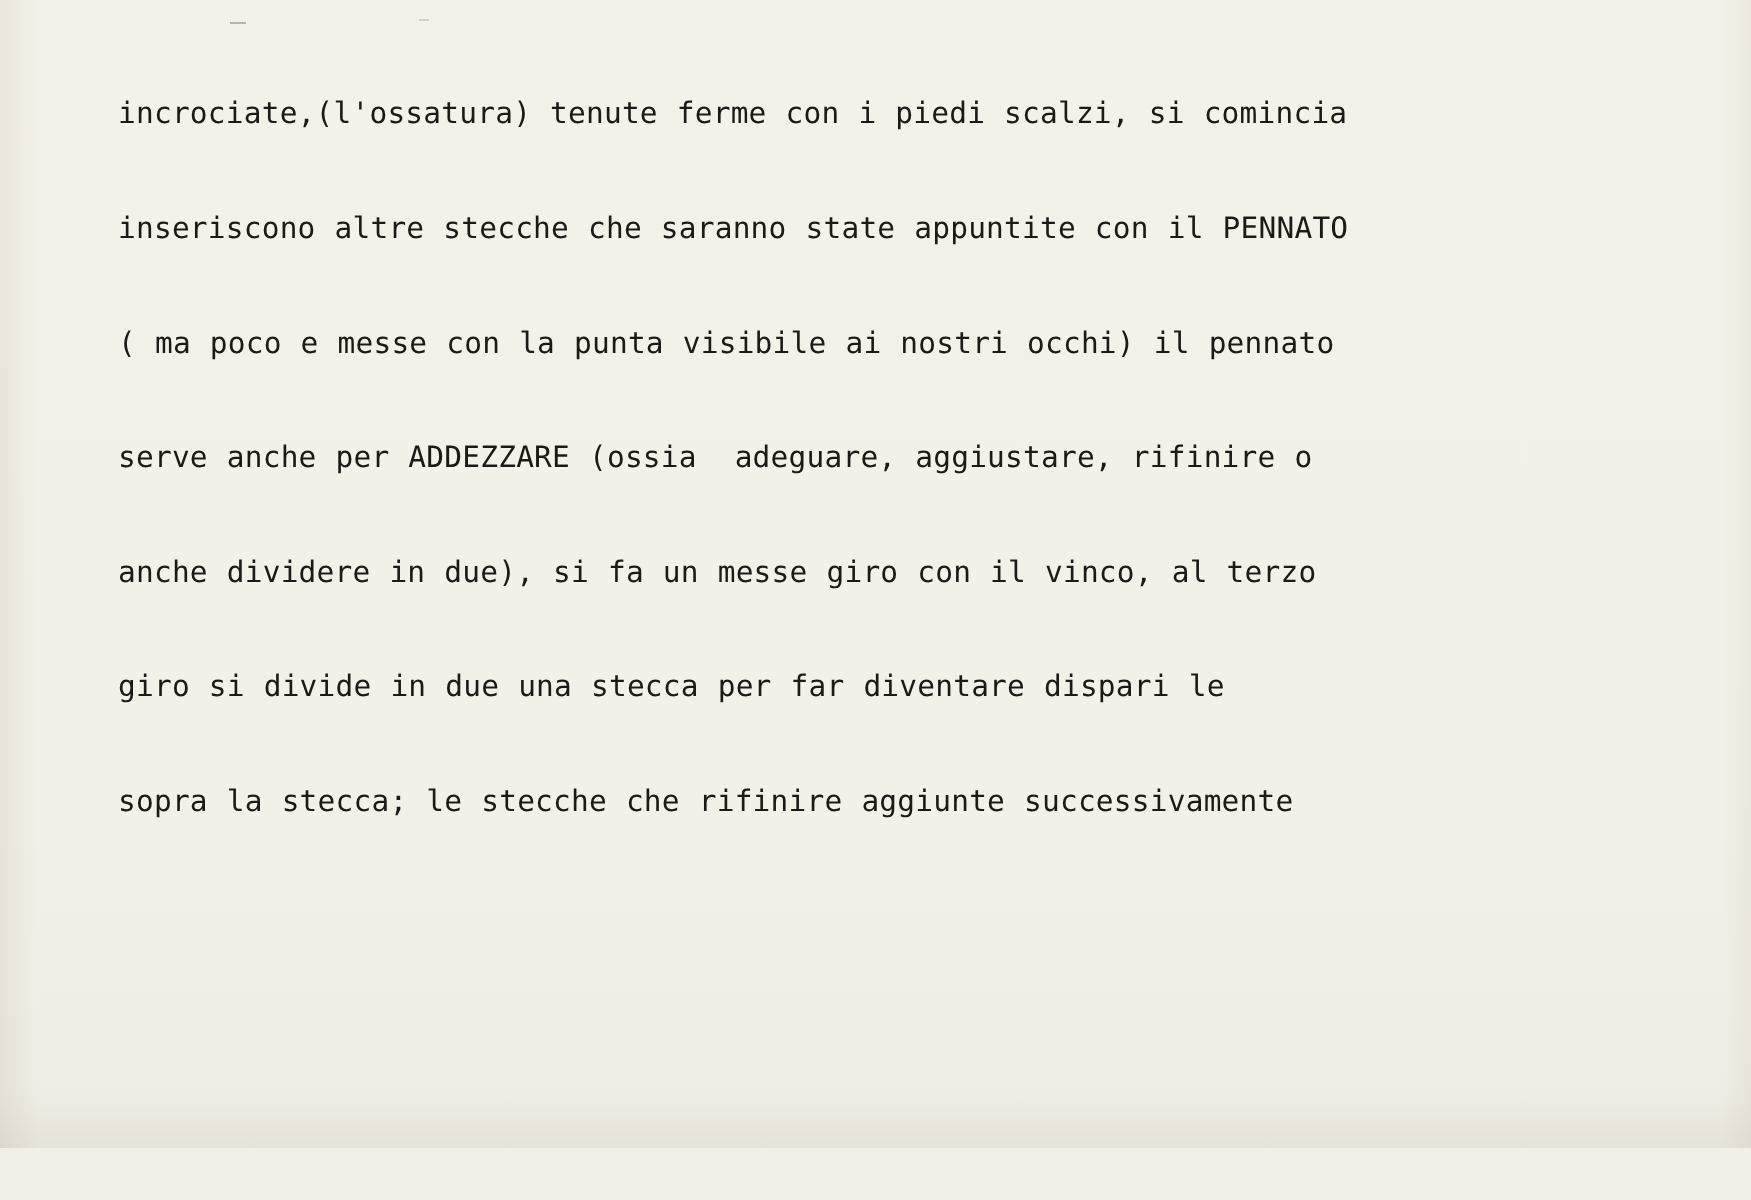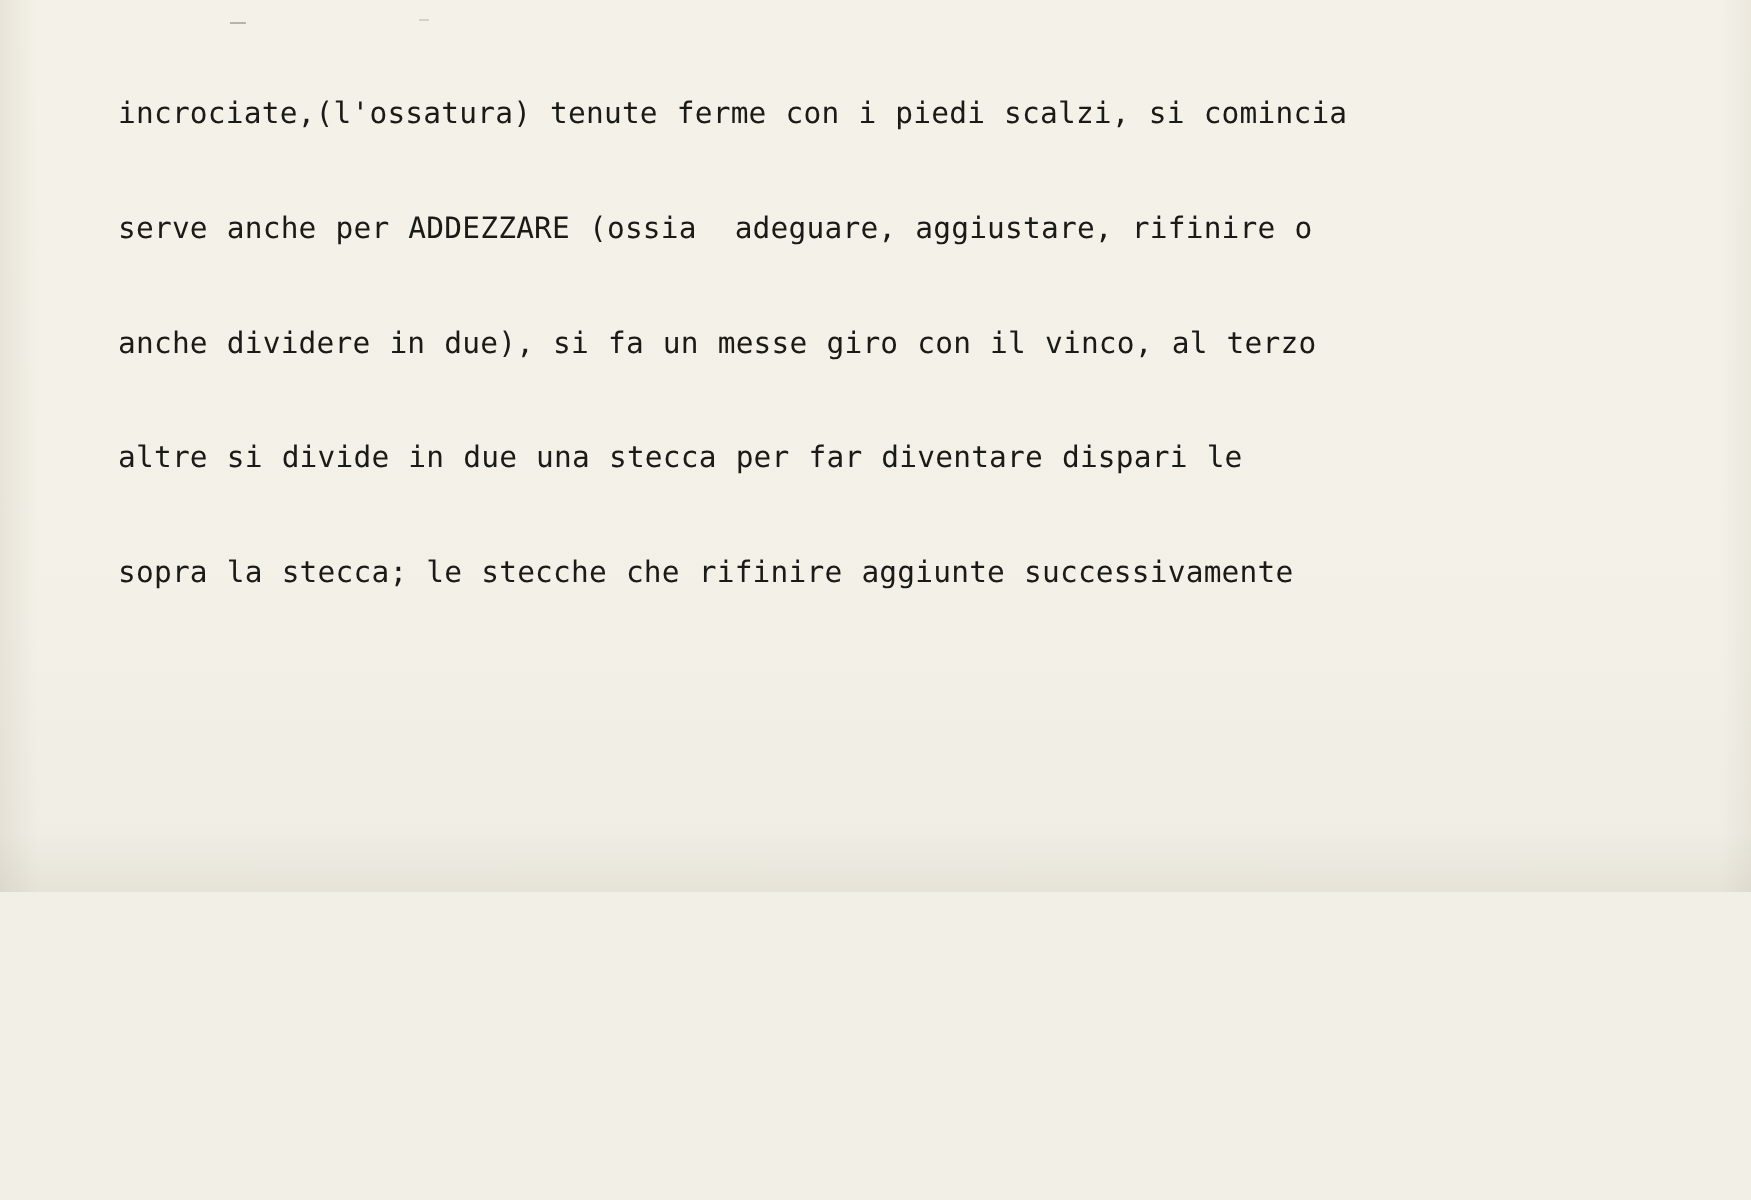--- a/index.html
+++ b/index.html
@@ -9,21 +9,21 @@
   body {
     width: 1751px;
     height: 1200px;
     background: #f2efe6;
     font-family: "DejaVu Sans Mono", monospace;
     overflow: hidden;
   }
   #page {
     position: relative;
     width: 1751px;
-    height: 892px;
+    height: 1148px;
     background: linear-gradient(180deg, #f4f1e8 0%, #f3f0e7 70%, #efece3 100%);
   }
   
   #page::before {
     content: "";
     position: absolute;
     inset: 0;
     pointer-events: none;
     background:
       linear-gradient(90deg, rgba(160,150,130,0.14) 0px, rgba(255,255,255,0) 38px),
@@ -59,23 +59,25 @@
 </head>
 <body>
 
 <div id="page">
 
   <div class="artifact" id="artifact-1"></div>
   <div class="artifact" id="artifact-2"></div>
 
   <div id="text-block">
     <span class="ln">incrociate,(l'ossatura) tenute ferme con i piedi scalzi, si comincia</span>
+    <span class="ln">inseriscono altre stecche che saranno state appuntite con il PENNATO</span>
+    <span class="ln">( ma poco e messe con la punta visibile ai nostri occhi) il pennato</span>
     <span class="ln">serve anche per ADDEZZARE (ossia  adeguare, aggiustare, rifinire o</span>
     <span class="ln">anche dividere in due), si fa un messe giro con il vinco, al terzo</span>
-    <span class="ln">altre si divide in due una stecca per far diventare dispari le</span>
+    <span class="ln">giro si divide in due una stecca per far diventare dispari le</span>
     <span class="ln">sopra la stecca; le stecche che rifinire aggiunte successivamente</span>
     
     
     
     
     
     
     
     
     

